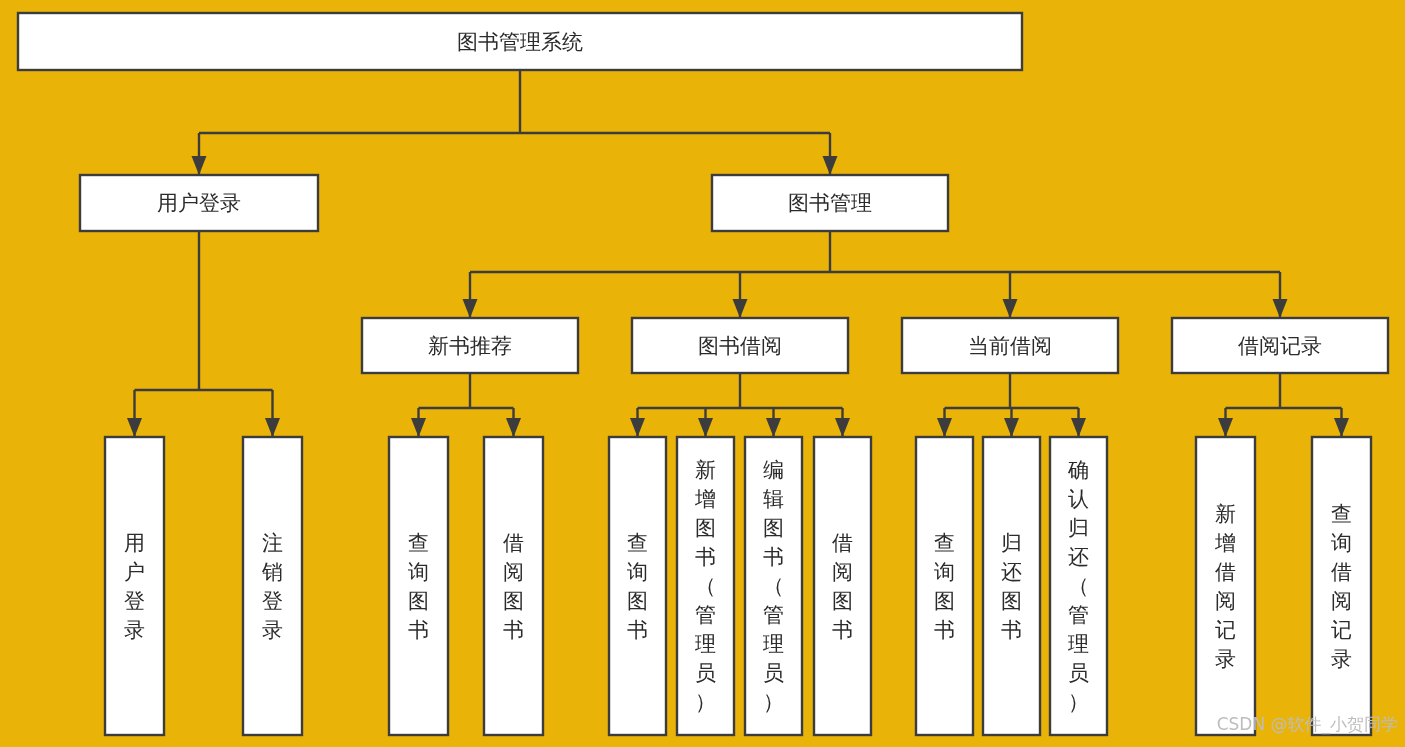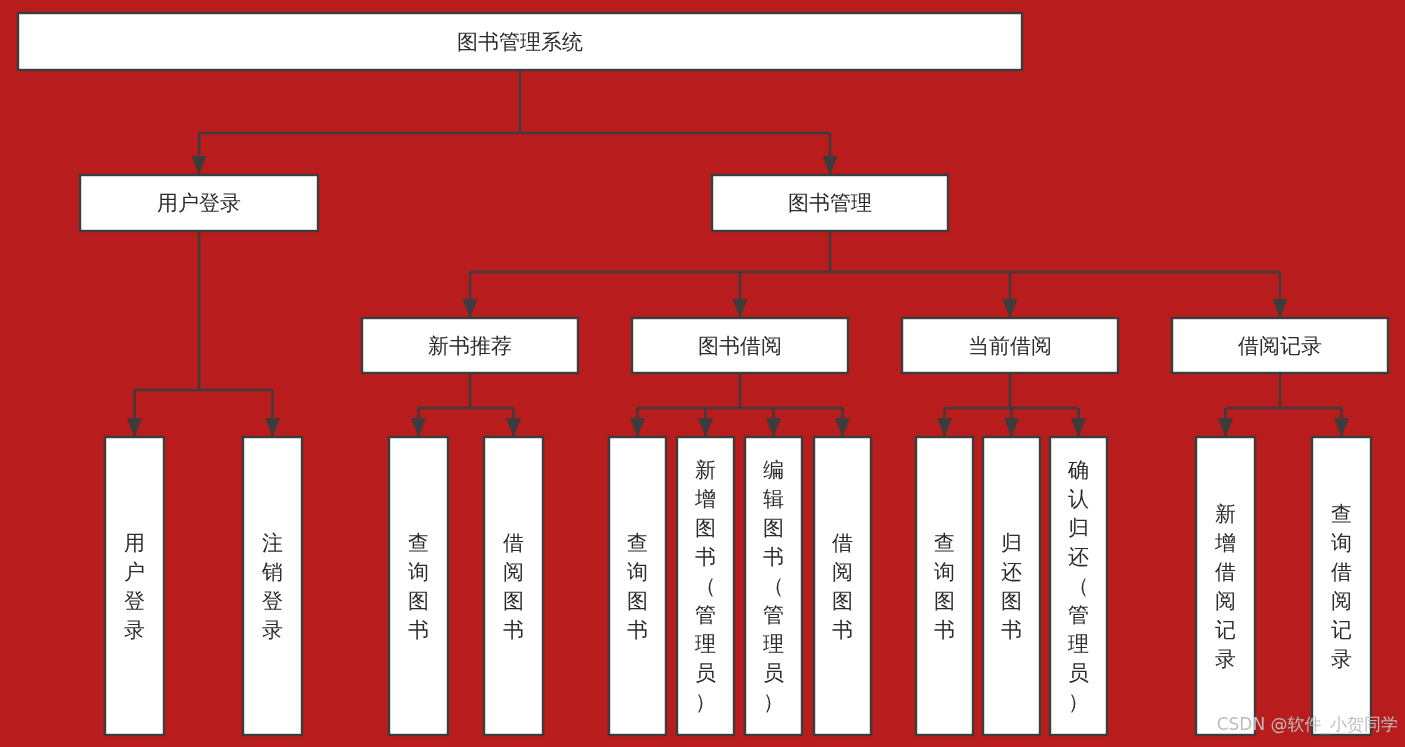--- a/index.html
+++ b/index.html
@@ -11,21 +11,21 @@
   body {
     width: 1405px;
     height: 747px;
     overflow: hidden;
     font-family: "DejaVu Sans", "Liberation Sans", sans-serif;
   }
   #diagram-root {
     position: relative;
     width: 1405px;
     height: 747px;
-    background: #b91c1c;
+    background: #eab308;
   }
   svg#structure-chart {
     position: absolute;
     left: 0;
     top: 0;
     width: 1405px;
     height: 747px;
     display: block;
   }
   .node-box {

